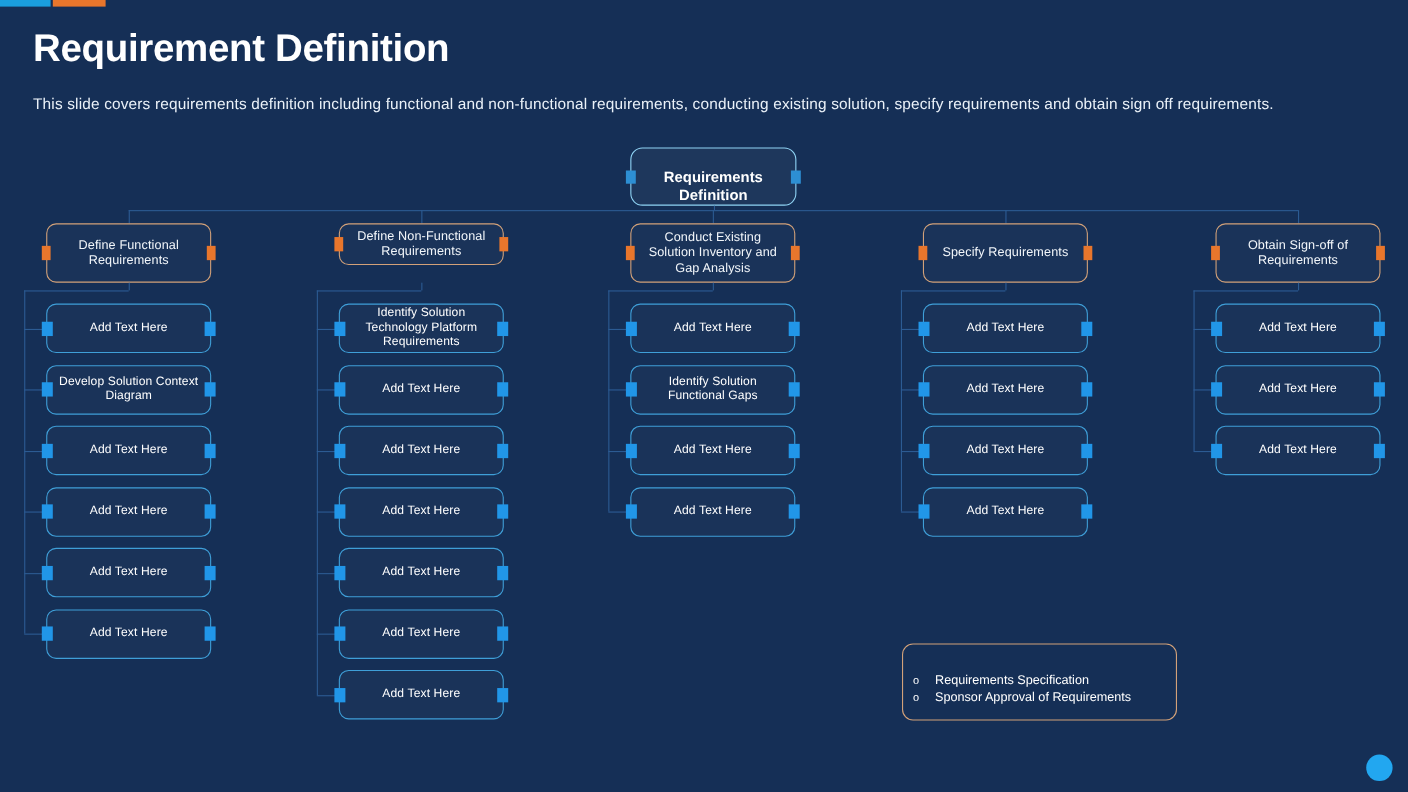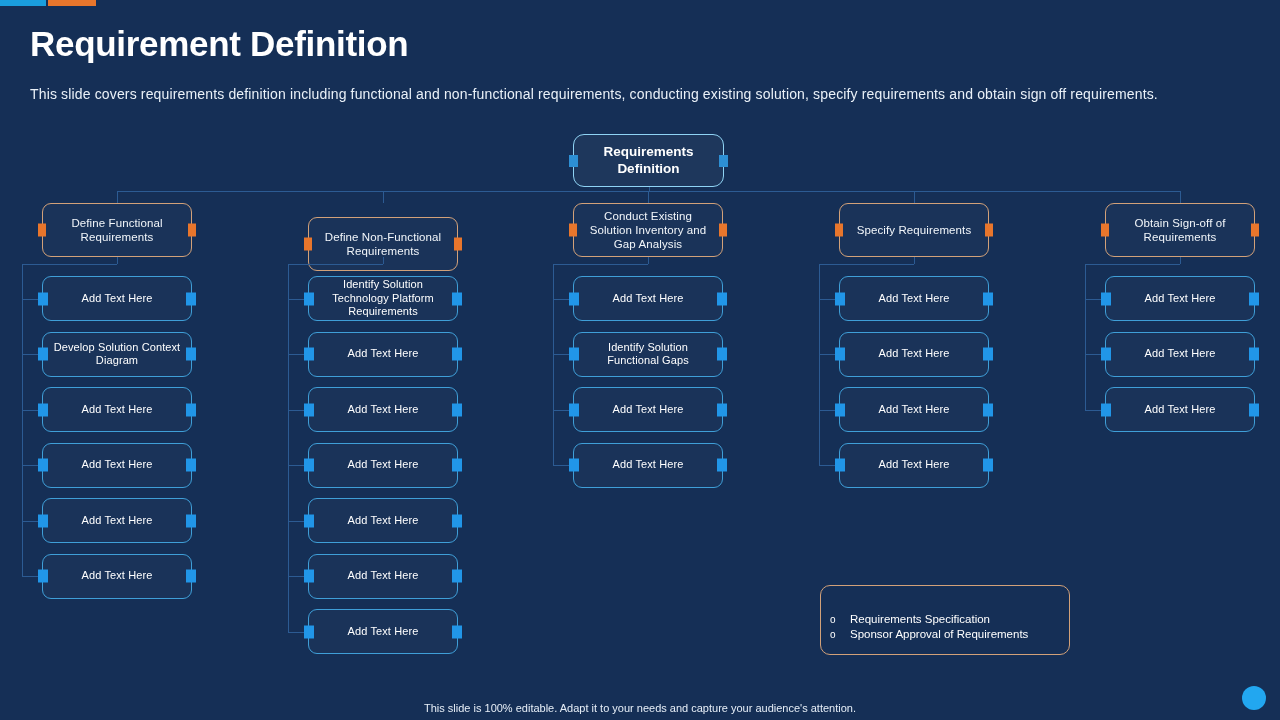--- a/index.html
+++ b/index.html
@@ -40,20 +40,21 @@
     line-height:1.22;
     background:rgba(255,255,255,0.025);
   }
   .node .label { display:block; padding:0 8px; }
 
   .node.root {
     border:1.4px solid #8fd3f4;
     background:rgba(255,255,255,0.04);
     font-size:13.5px; font-weight:bold;
     border-radius:11px;
+    align-items:flex-end;
   }
   .node.cat {
     border:1.2px solid #d2a179;
     font-size:11.5px; font-weight:normal;
     color:#f2f6fa;
     letter-spacing:0.1px;
   }
   .node.leaf {
     border:1.2px solid #3f9fd8;
     font-size:11px;
@@ -163,21 +164,21 @@
         <div class="tab left blue"></div>
         <div class="tab right blue"></div>
       </div>
       <div class="line h" style="left: 22px; top: 576px; width: 20px;"></div>
       <div class="node leaf" style="left: 42px; top: 553.5px; width: 150px; height: 45px;">
         <span class="label">Add Text Here</span>
         <div class="tab left blue"></div>
         <div class="tab right blue"></div>
       </div>
       <div class="line v" style="left: 383px; top: 191px; height: 12px;"></div>
-      <div class="node cat" style="left: 308px; top: 203px; width: 150px; height: 54px; margin-top: 14px;">
+      <div class="node cat" style="left: 308px; top: 203px; width: 150px; height: 38px;">
         <span class="label">Define Non-Functional Requirements</span>
         <div class="tab left orange"></div>
         <div class="tab right orange"></div>
       </div>
       <div class="line v" style="left: 383px; top: 257px; height: 7px;"></div>
       <div class="line h" style="left: 288px; top: 264px; width: 95px;"></div>
       <div class="line v" style="left: 288px; top: 264px; height: 367.5px;"></div>
       <div class="line h" style="left: 288px; top: 298.5px; width: 20px;"></div>
       <div class="node leaf" style="left: 308px; top: 276px; width: 150px; height: 45px;">
         <span class="label">Identify Solution Technology Platform Requirements</span>
@@ -320,15 +321,14 @@
     <div class="row">
       <span class="bullet">o</span>
       <span>Requirements Specification</span>
     </div>
     <div class="row">
       <span class="bullet">o</span>
       <span>Sponsor Approval of Requirements</span>
     </div>
   </div>
 
-  <div class="footer-note">This slide is 100% editable. Adapt it to your needs and capture your audience's attention.</div>
   <div class="corner-dot"></div>
 </div>
 
 </body></html>

